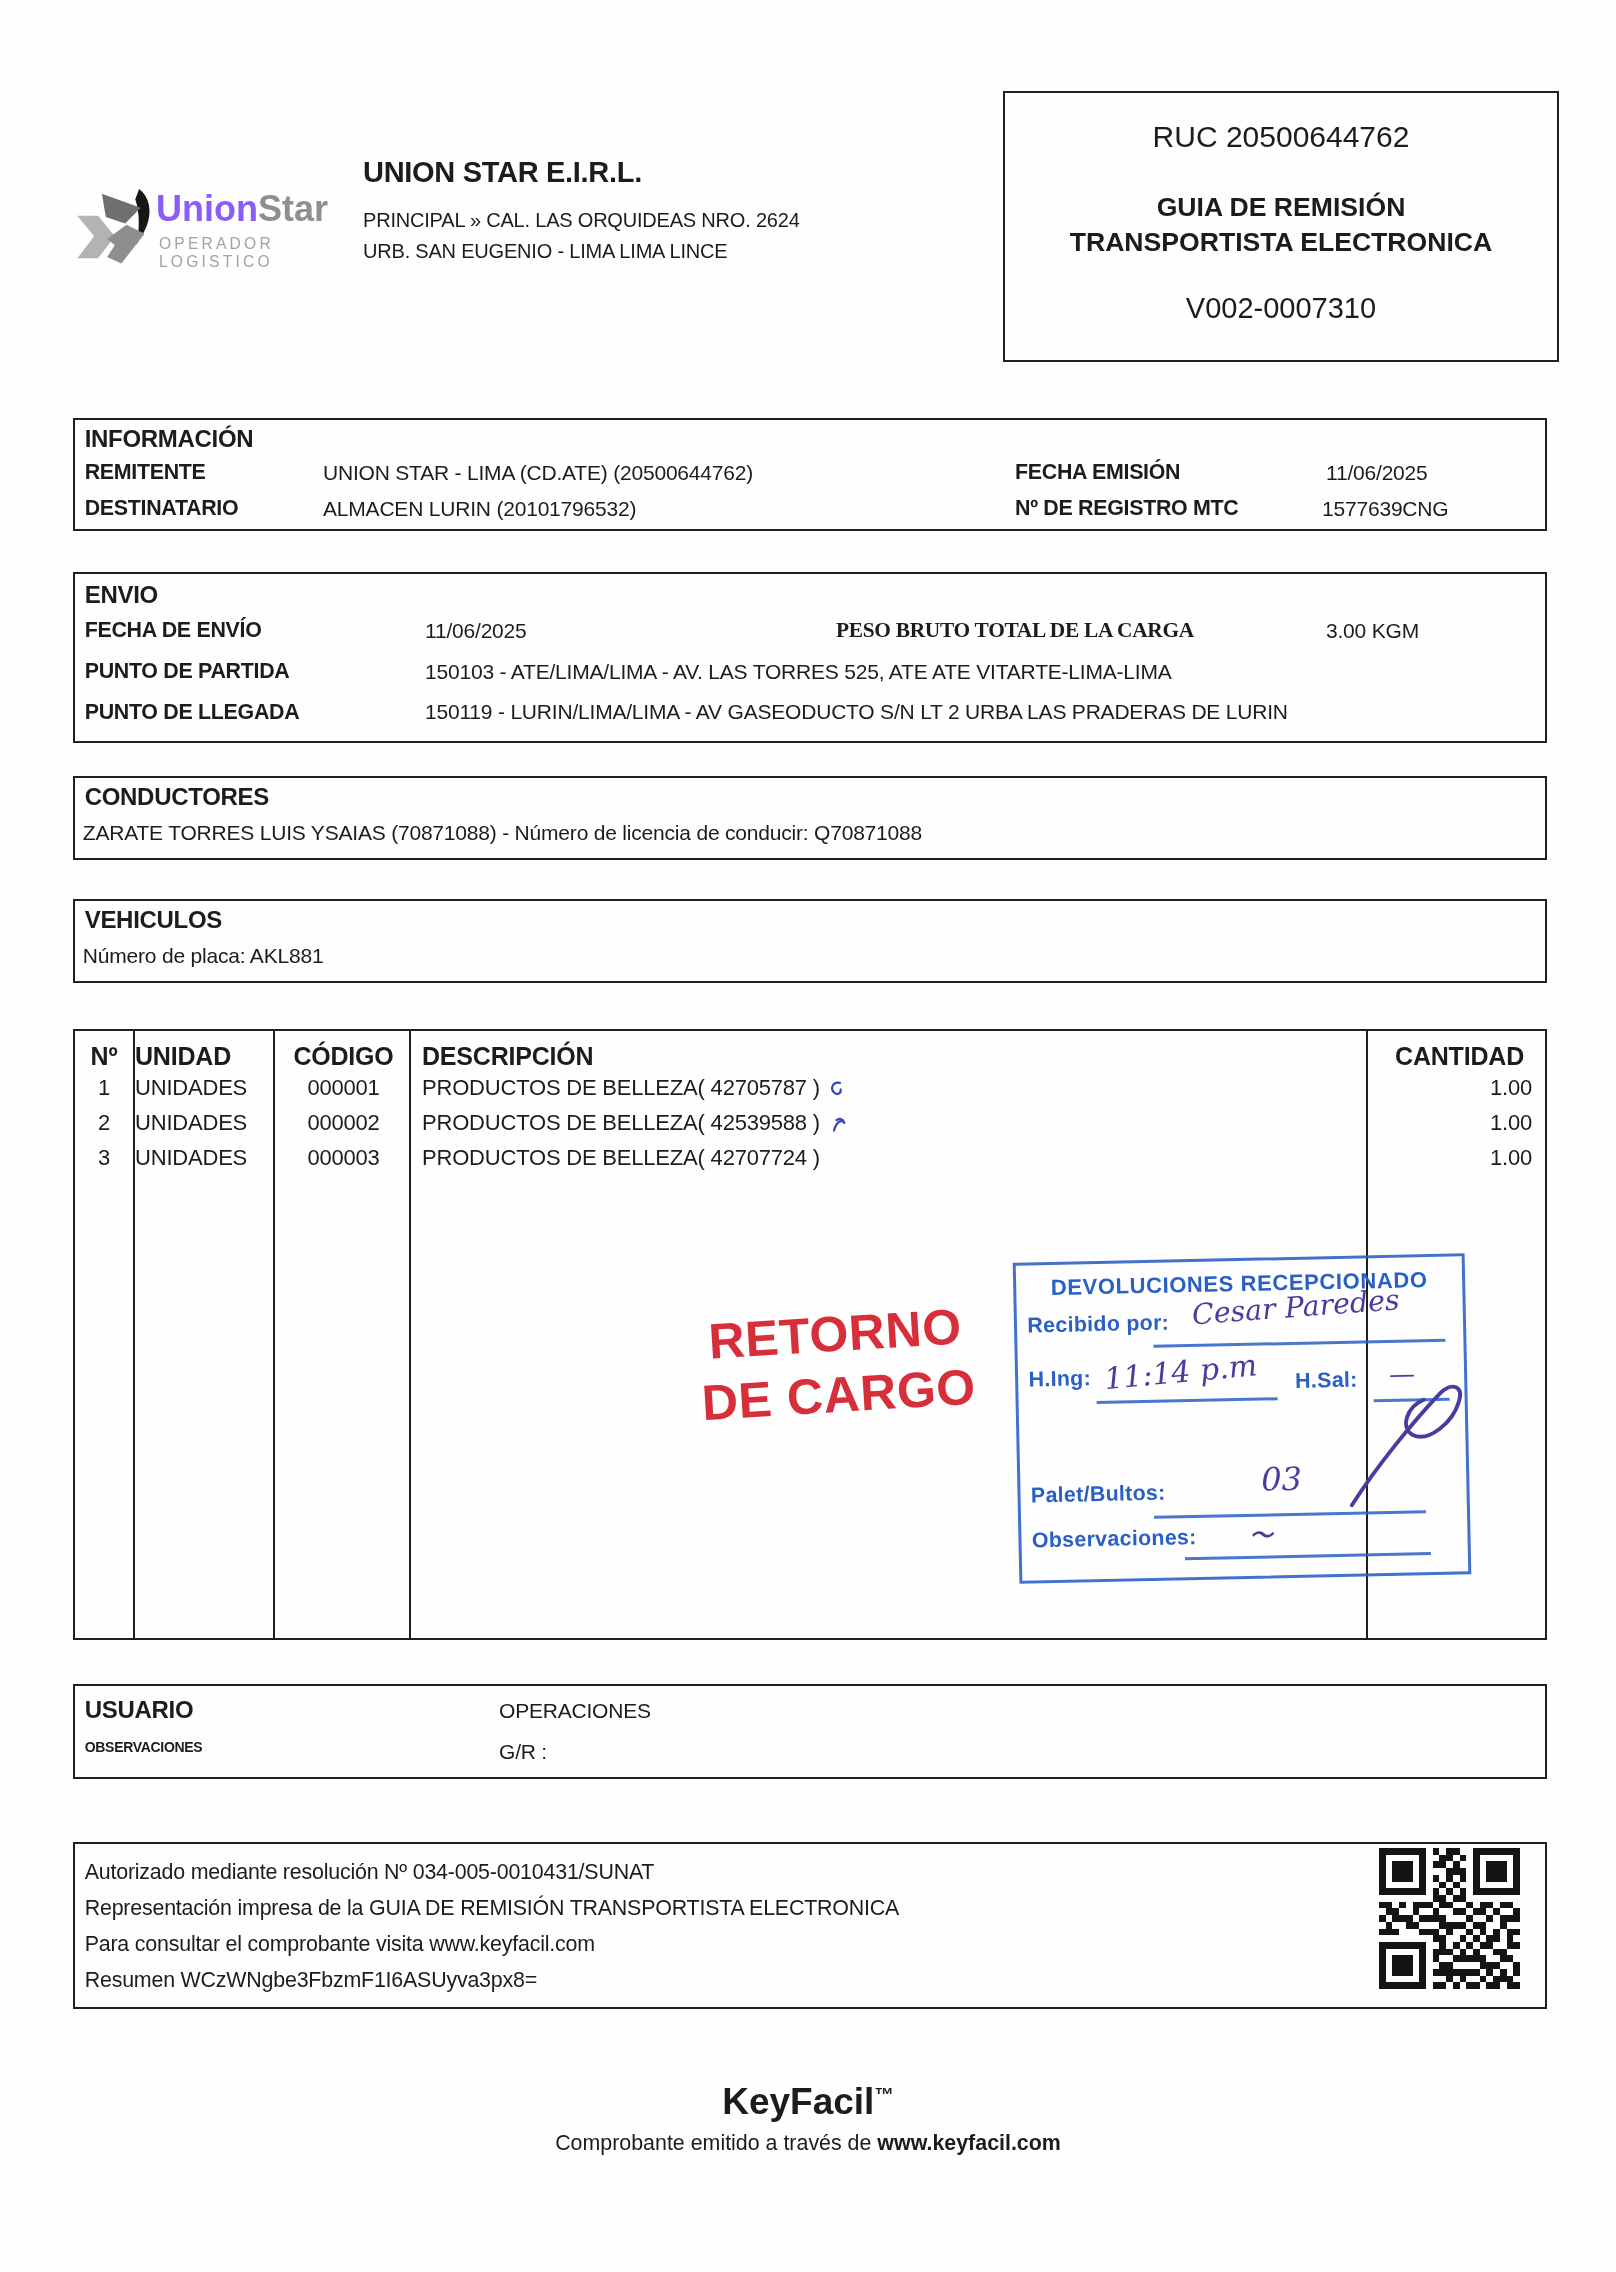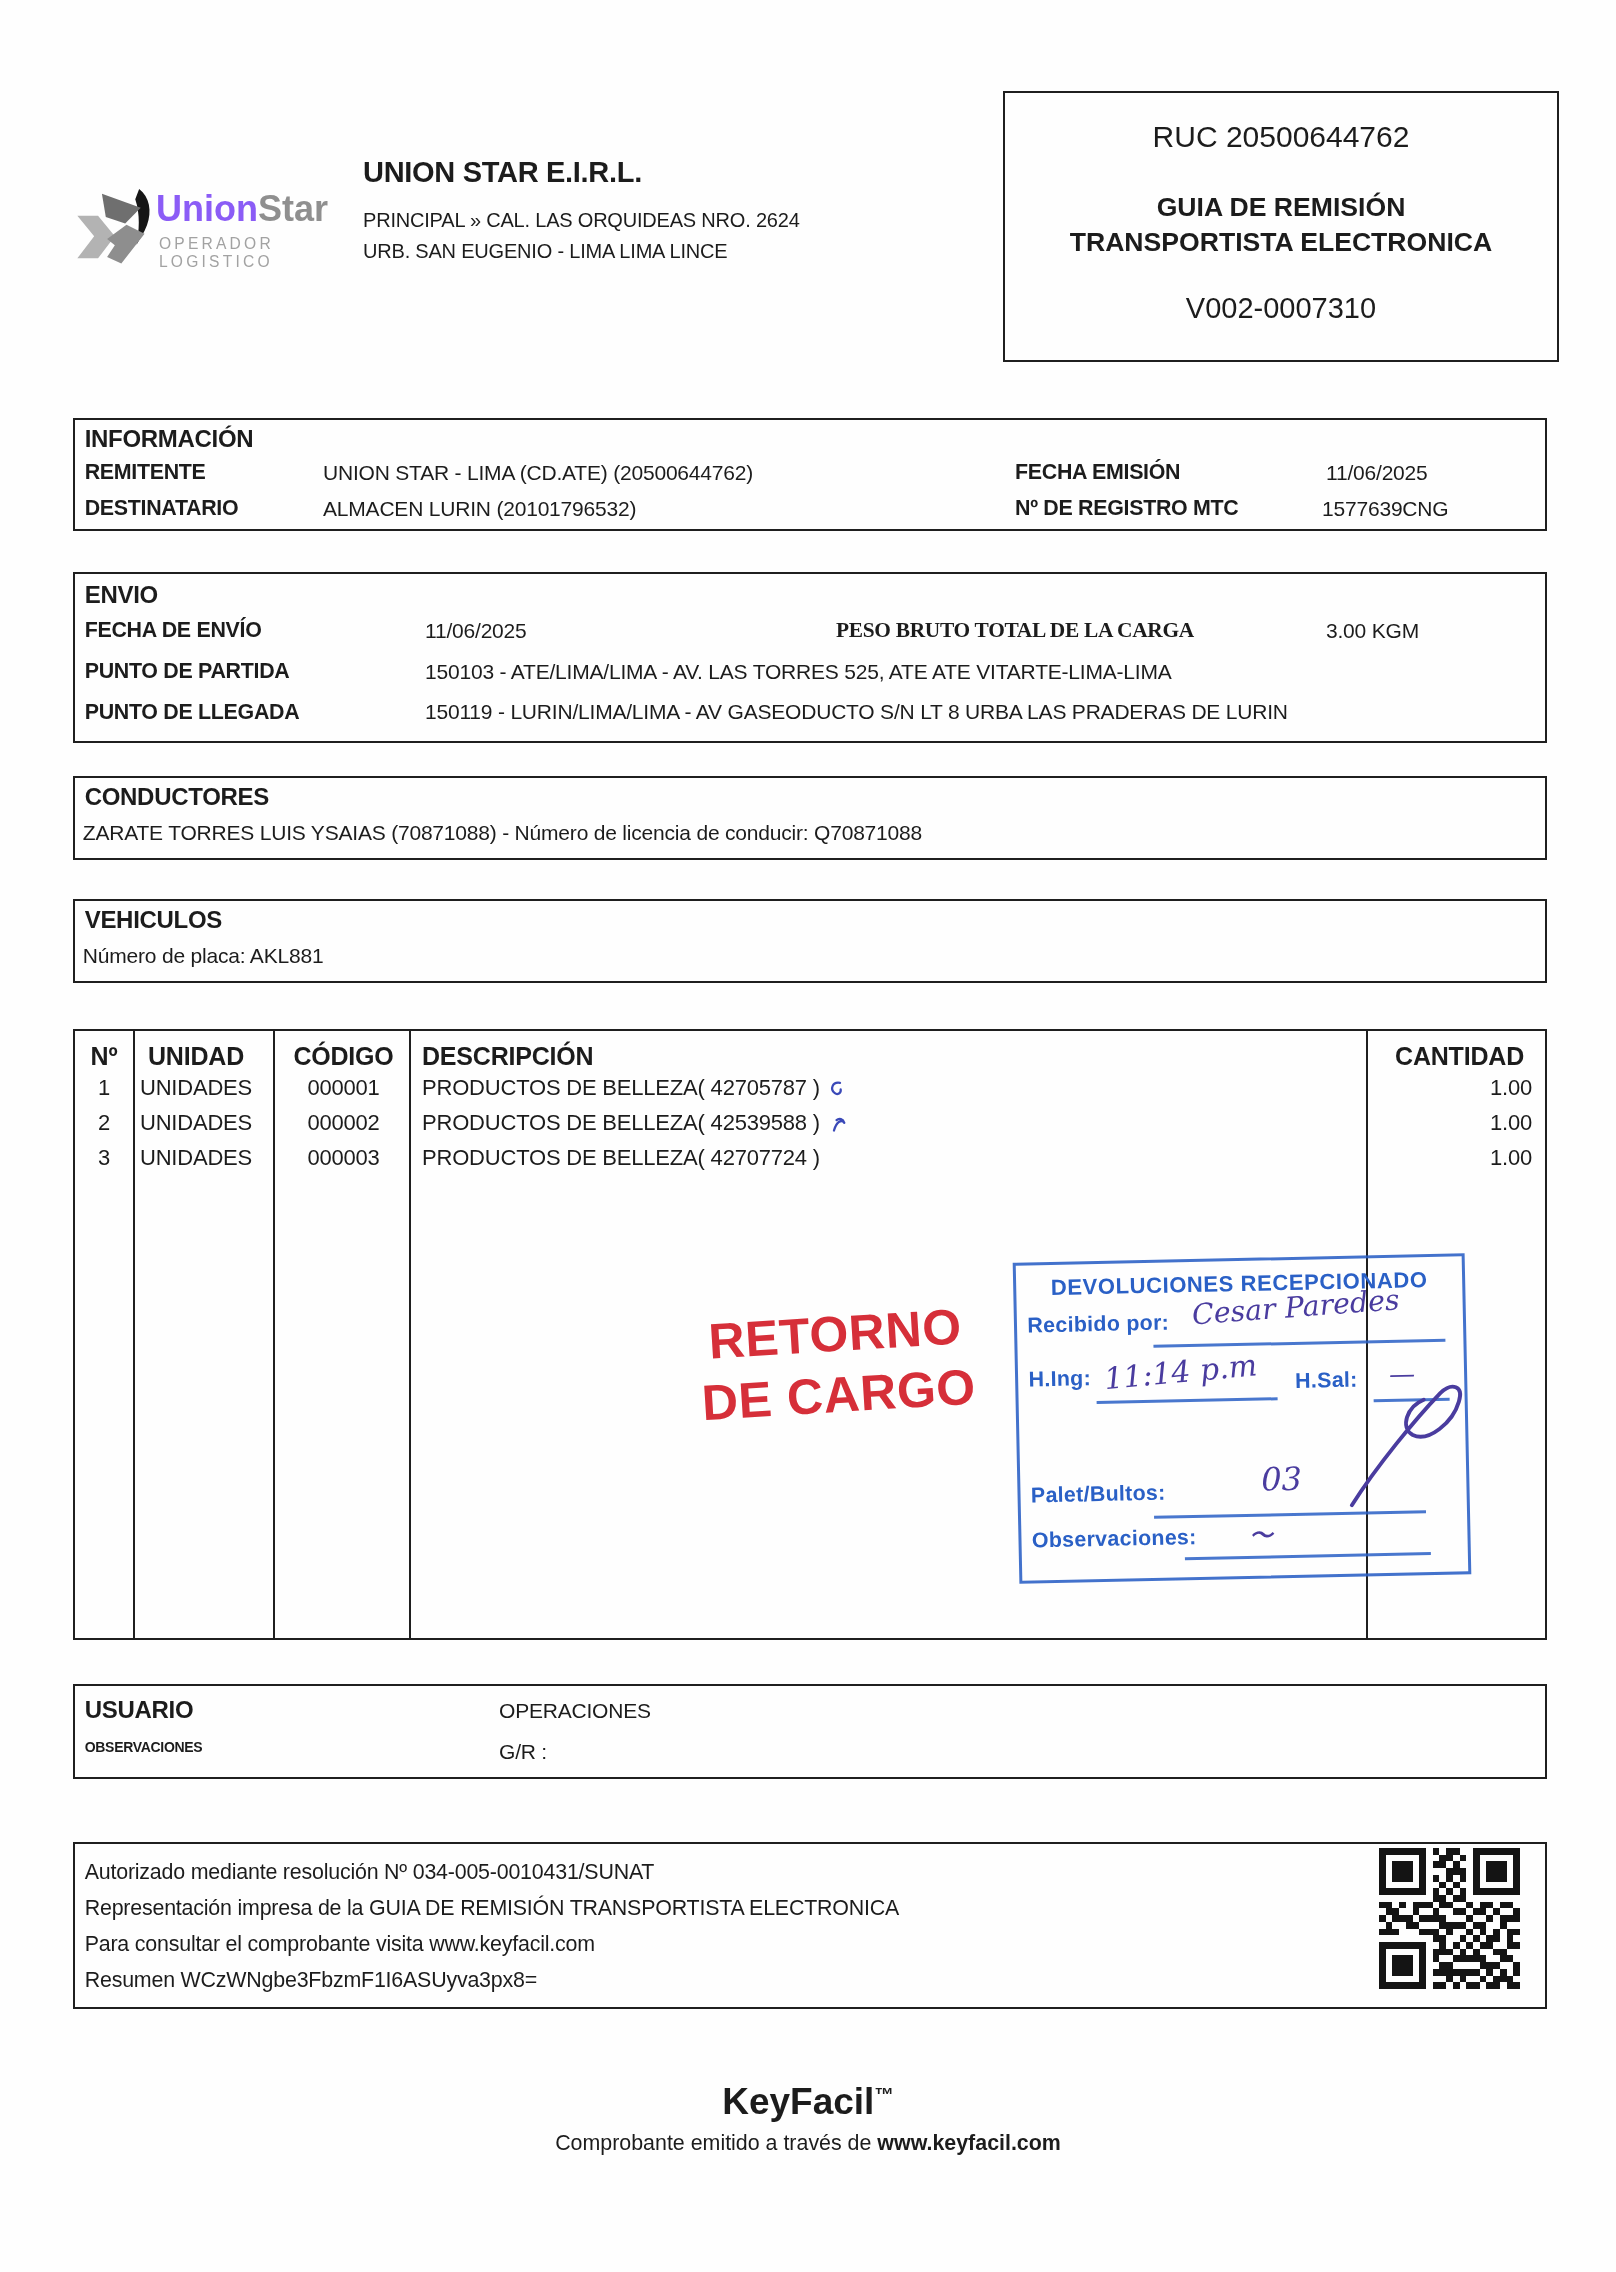--- a/index.html
+++ b/index.html
@@ -23,21 +23,21 @@
   .ruc-line{font-size:30px;margin-top:27px;letter-spacing:0px;}
   .guia1{font-size:26.6px;font-weight:bold;margin-top:38px;}
   .guia2{font-size:26.6px;font-weight:bold;margin-top:3.9px;}
   .docnum{font-size:29px;margin-top:34px;}
   
   .vline{position:absolute;top:0;bottom:0;width:1.9px;background:#1f1f1f;}
   .trow{position:absolute;left:0;width:100%;height:31px;}
   .tc{position:absolute;font-size:22px;letter-spacing:-0.2px;white-space:nowrap;}
   .th{font-size:25px;font-weight:bold;}
   .c-num{left:0;width:58px;text-align:center;}
-  .c-uni{left:60px;width:122px;text-align:center;}
+  .c-uni{left:60px;width:122px;text-align:left;}
   .c-cod{left:200px;width:137px;text-align:center;}
   .c-des{left:347px;}
   .c-can{left:1293px;width:164px;text-align:right;}
   
   .stamp-red{
     left:688px;top:1304px;width:298px;text-align:center;
     transform:rotate(-3.5deg);color:#d3202b;font-size:50px;font-weight:bold;
     line-height:1.22;letter-spacing:0.6px;opacity:.93;
   }
   .stamp-blue{
@@ -105,21 +105,21 @@
 
   <div class="box" style="left:73px;top:572px;width:1470px;height:167px;">
     <div class="abs sec-title" style="left:9.7px;top:6.5px;">ENVIO</div>
     <div class="abs lbl" style="left:9.7px;top:44px;">FECHA DE ENVÍO</div>
     <div class="abs val" style="left:350px;top:45px;">11/06/2025</div>
     <div class="abs lbl" style="left:761px;top:44px;font-family:Liberation Serif, serif;">PESO BRUTO TOTAL DE LA CARGA</div>
     <div class="abs val" style="left:1251px;top:45px;">3.00 KGM</div>
     <div class="abs lbl" style="left:9.7px;top:85px;">PUNTO DE PARTIDA</div>
     <div class="abs val" style="left:350px;top:86px;">150103 - ATE/LIMA/LIMA - AV. LAS TORRES 525, ATE ATE VITARTE-LIMA-LIMA</div>
     <div class="abs lbl" style="left:9.7px;top:126px;">PUNTO DE LLEGADA</div>
-    <div class="abs val" style="left:350px;top:126px;">150119 - LURIN/LIMA/LIMA - AV GASEODUCTO S/N LT 8 URBA LAS PRADERAS DE LURIN</div>
+    <div class="abs val" style="left:350px;top:126px;">150119 - LURIN/LIMA/LIMA - AV GASEODUCTO S/N LT 2 URBA LAS PRADERAS DE LURIN</div>
   </div>
 
   <div class="box" style="left:73px;top:776px;width:1470px;height:80px;">
     <div class="abs sec-title" style="left:9.7px;top:5.2px;">CONDUCTORES</div>
     <div class="abs val" style="left:7.8px;top:43px;">ZARATE TORRES LUIS YSAIAS (70871088) - Número de licencia de conducir: Q70871088</div>
   </div>
 
   <div class="box" style="left:73px;top:899px;width:1470px;height:80px;">
     <div class="abs sec-title" style="left:9.7px;top:5.2px;">VEHICULOS</div>
     <div class="abs val" style="left:7.8px;top:43px;">Número de placa: AKL881</div>

